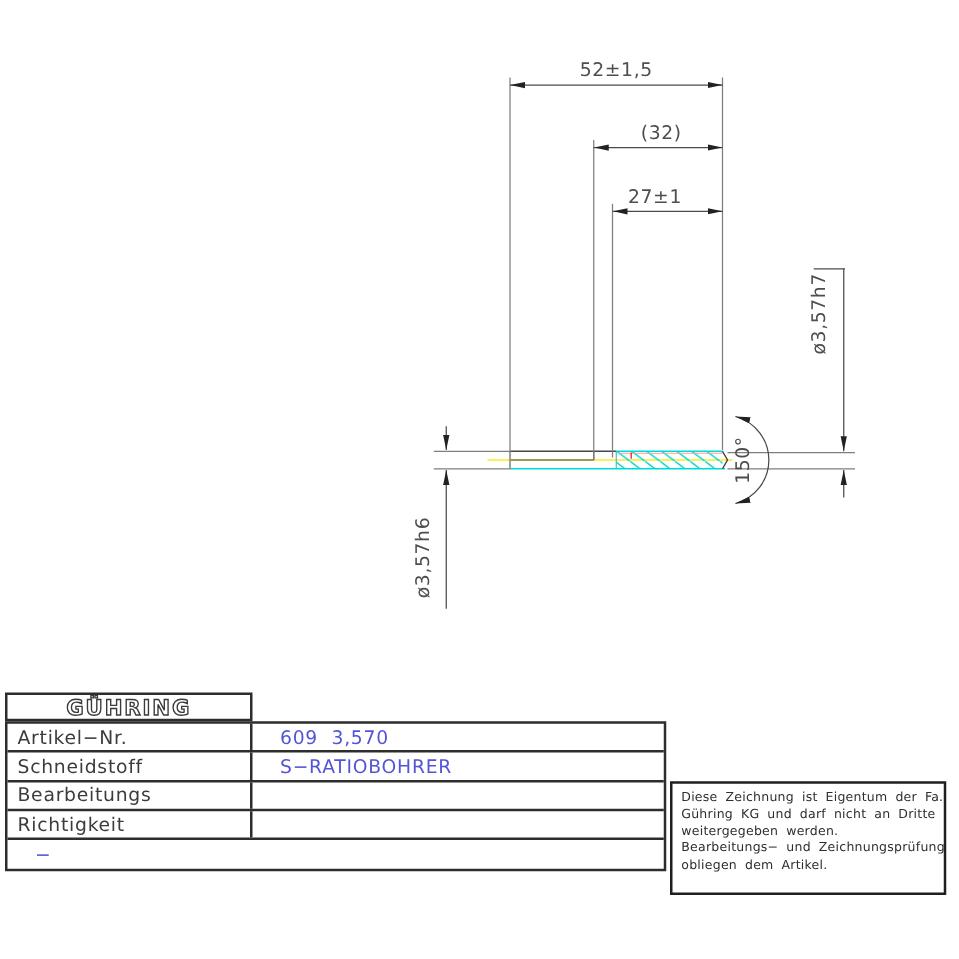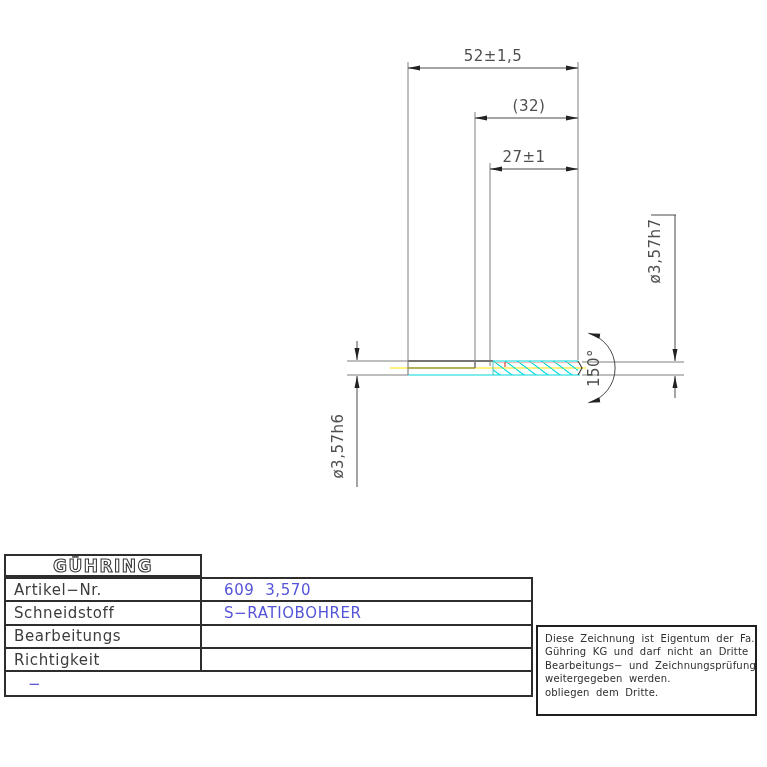--- a/index.html
+++ b/index.html
@@ -122,16 +122,16 @@
     </div>
     <div class="row">
       <div class="cell cell-value">−</div>
     </div>
   </div>
 </div>
 
 <div class="notebox">
   <div class="noteline">Diese Zeichnung ist Eigentum der Fa.</div>
   <div class="noteline">Gühring KG und darf nicht an Dritte</div>
+  <div class="noteline">weitergegeben werden.</div>
   <div class="noteline">Bearbeitungs− und Zeichnungsprüfung</div>
-  <div class="noteline">weitergegeben werden.</div>
-  <div class="noteline">obliegen dem Dritte.</div>
+  <div class="noteline">obliegen dem Artikel.</div>
 </div>
 
 </body></html>

